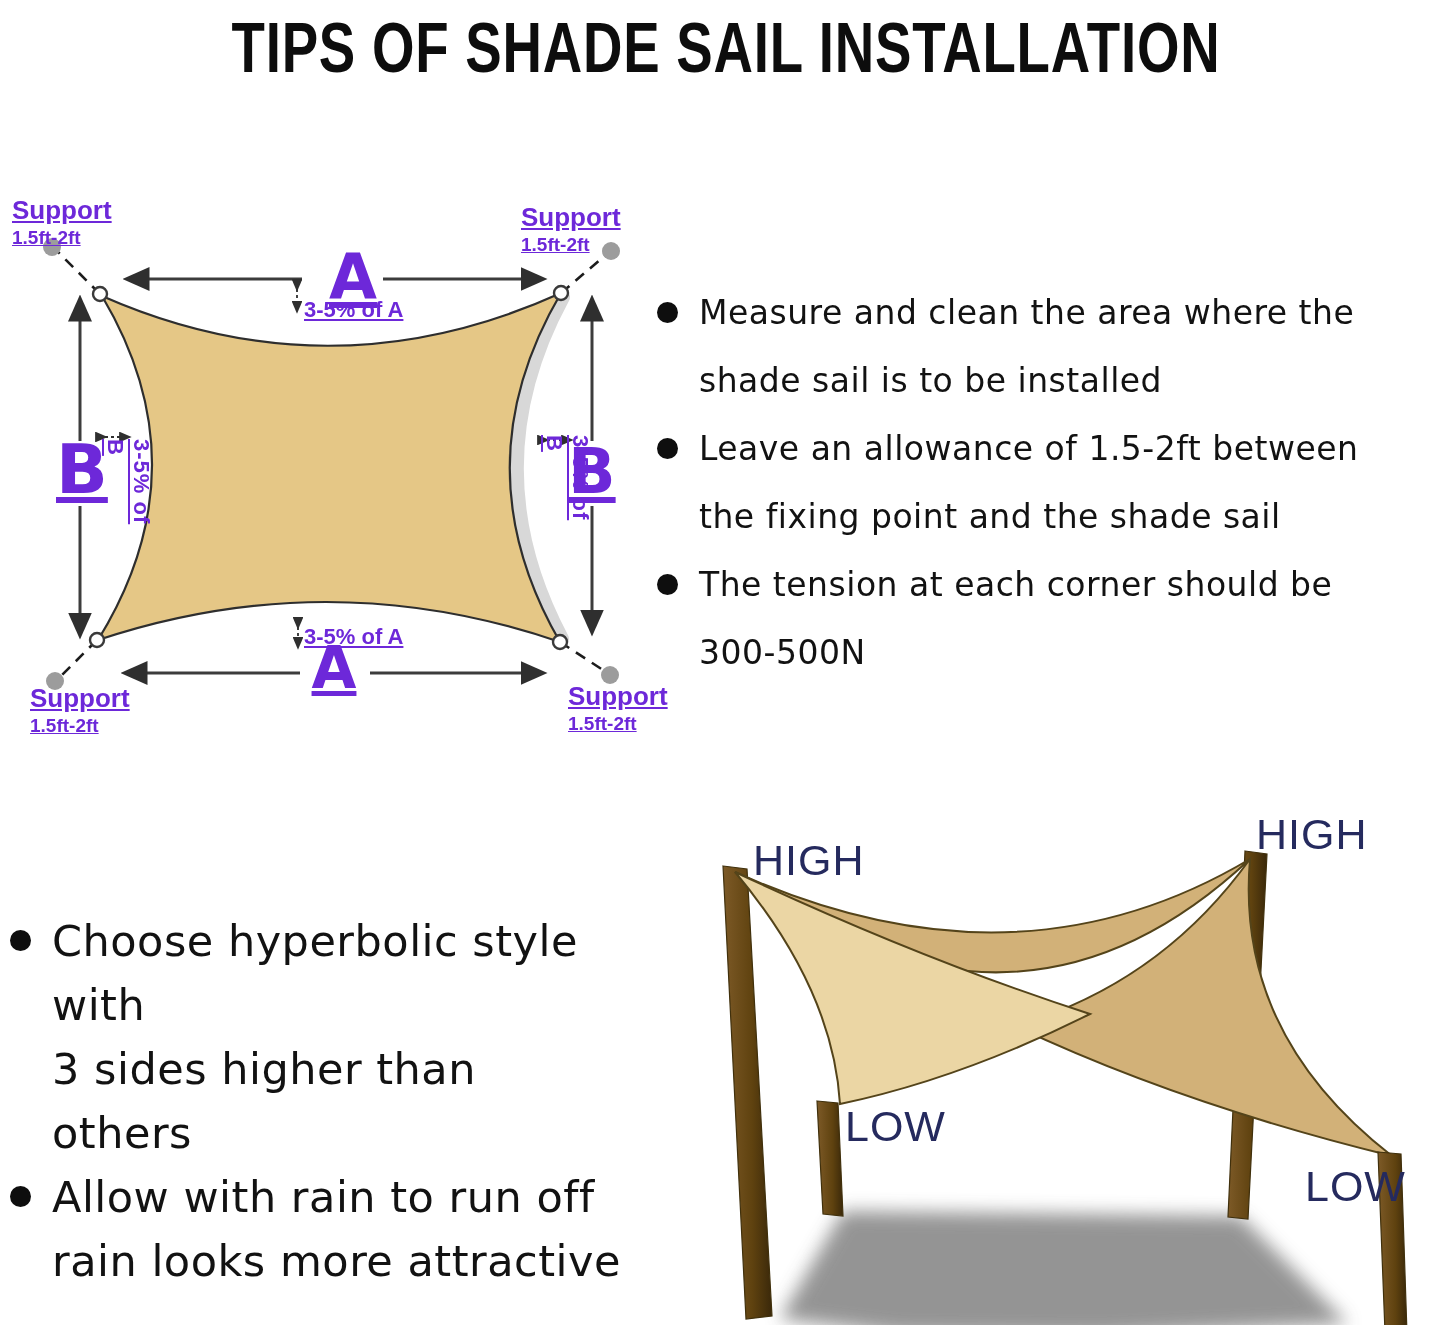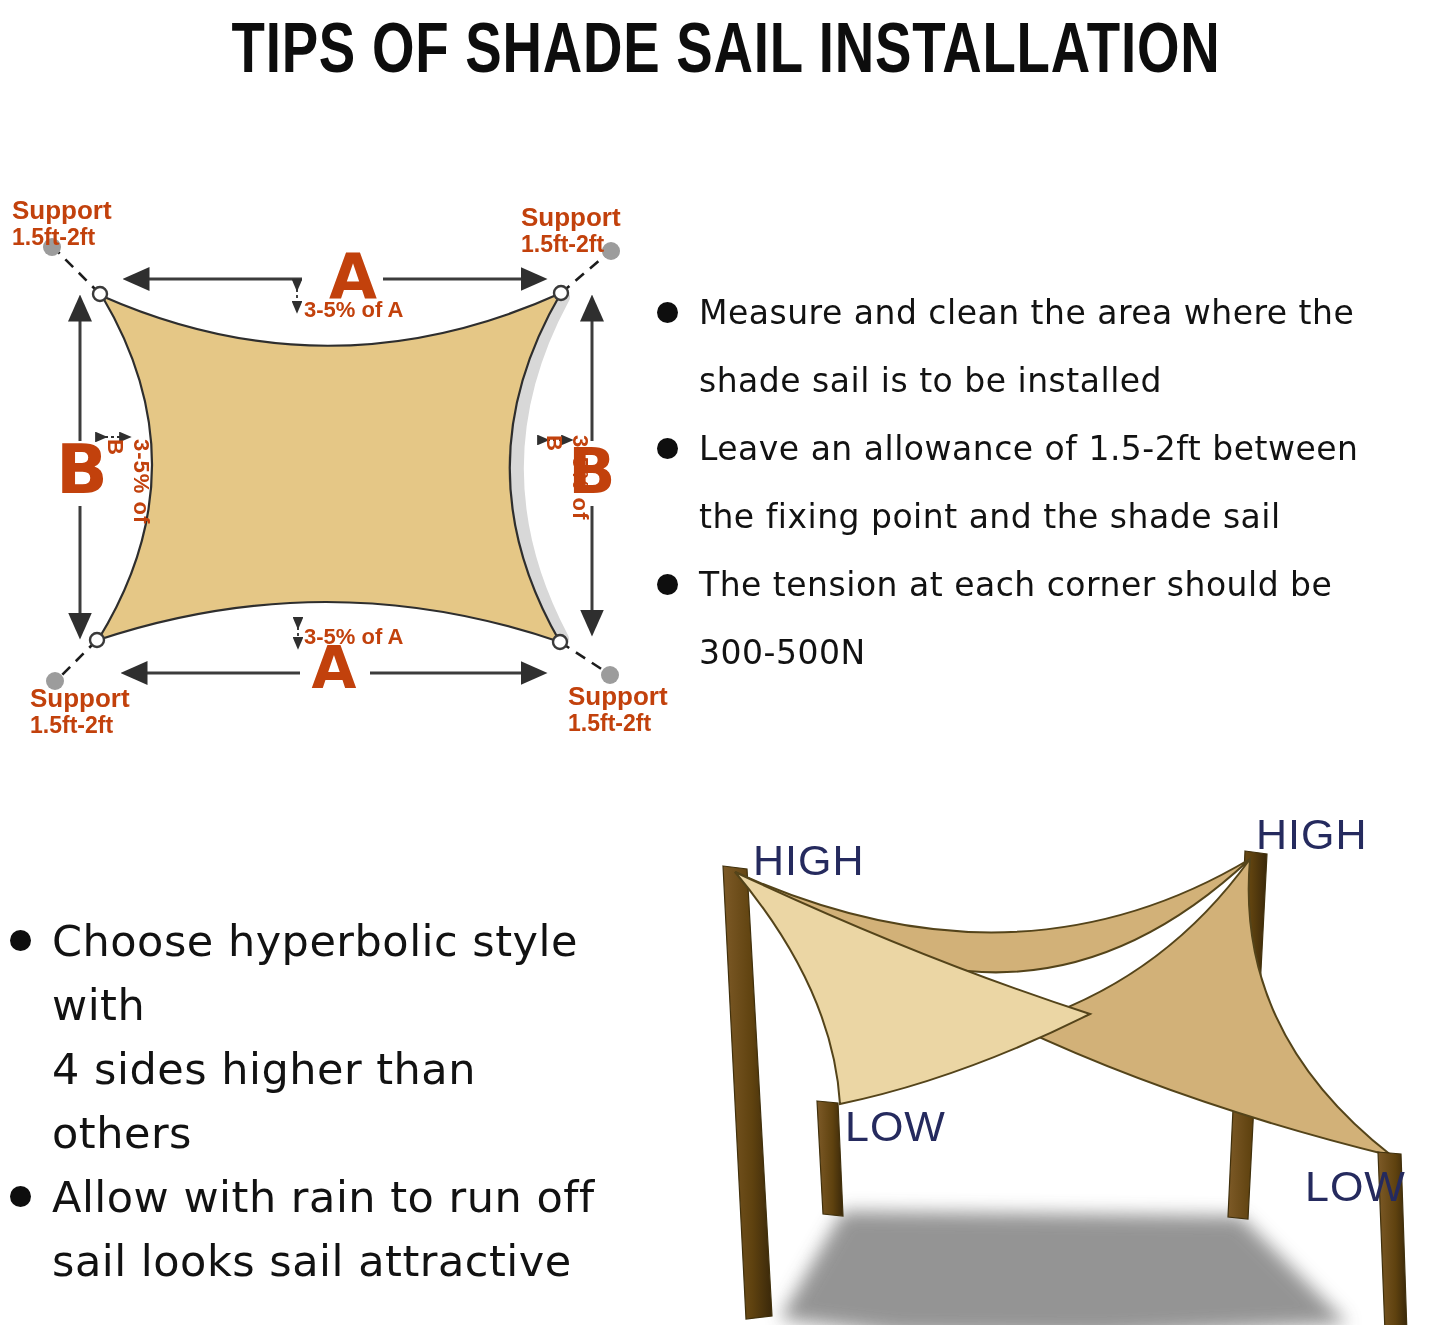--- a/index.html
+++ b/index.html
@@ -4,23 +4,23 @@
 <style>
   html,body{margin:0;padding:0;background:#fff;}
   .canvas{position:relative;width:1452px;height:1325px;background:#ffffff;overflow:hidden;
           font-family:"DejaVu Sans",sans-serif;color:#161616;margin-top:14px;}
   
   .title{position:absolute;left:0;top:-6px;width:1452px;text-align:center;
          font-family:"Liberation Sans",sans-serif;font-weight:bold;font-size:70px;
          letter-spacing:1px;color:#0d0d0d;transform:scaleX(0.78);transform-origin:center;
          white-space:nowrap;}
   
-  .lbl{position:absolute;font-family:"Liberation Sans",sans-serif;font-weight:bold;color:#c2410c;}
+  .lbl{position:absolute;font-family:"Liberation Sans",sans-serif;font-weight:bold;color:#6d28d9;text-decoration:underline;}
   .support{font-size:26px;line-height:27px;}
-  .support .d2{font-size:23px;}
+  .support .d2{font-size:19px;}
   .dimA{font-size:62px;font-family:"DejaVu Sans",sans-serif;font-weight:bold;}
   .dimB{font-size:68px;font-family:"DejaVu Sans",sans-serif;font-weight:bold;}
   .sag{font-size:22px;}
   .sagv{writing-mode:vertical-rl;text-orientation:mixed;letter-spacing:1px;}
   
   .tips{position:absolute;color:#121212;}
   .tips .tip{position:relative;padding-left:44px;}
   .tips .bullet{position:absolute;left:2px;border-radius:50%;background:#0e0e0e;width:21px;height:21px;}
   .right-tips{left:655px;top:265px;width:800px;font-size:33px;line-height:68px;letter-spacing:0.5px;}
   .right-tips .bullet{top:23px;}
@@ -137,26 +137,26 @@
       <span class="bullet"></span>
       <div>The tension at each corner should be</div>
       <div>300-500N</div>
     </div>
   </div>
 
   <div class="tips left-tips">
     <div class="tip">
       <span class="bullet"></span>
       <div>Choose hyperbolic style with</div>
-      <div>4 sides higher than others</div>
+      <div>3 sides higher than others</div>
     </div>
     <div class="tip">
       <span class="bullet"></span>
       <div>Allow with rain to run off</div>
-      <div>sail looks sail attractive</div>
+      <div>rain looks more attractive</div>
     </div>
   </div>
 
   <svg style="left:650px;top:790px;" width="802" height="535" viewBox="0 0 802 535">
     <defs>
       <linearGradient id="postg" x1="0" y1="0" x2="1" y2="0">
         <stop offset="0" stop-color="#7d5a27"></stop>
         <stop offset="0.6" stop-color="#5f420f"></stop>
         <stop offset="1" stop-color="#3a280a"></stop>
       </linearGradient>

